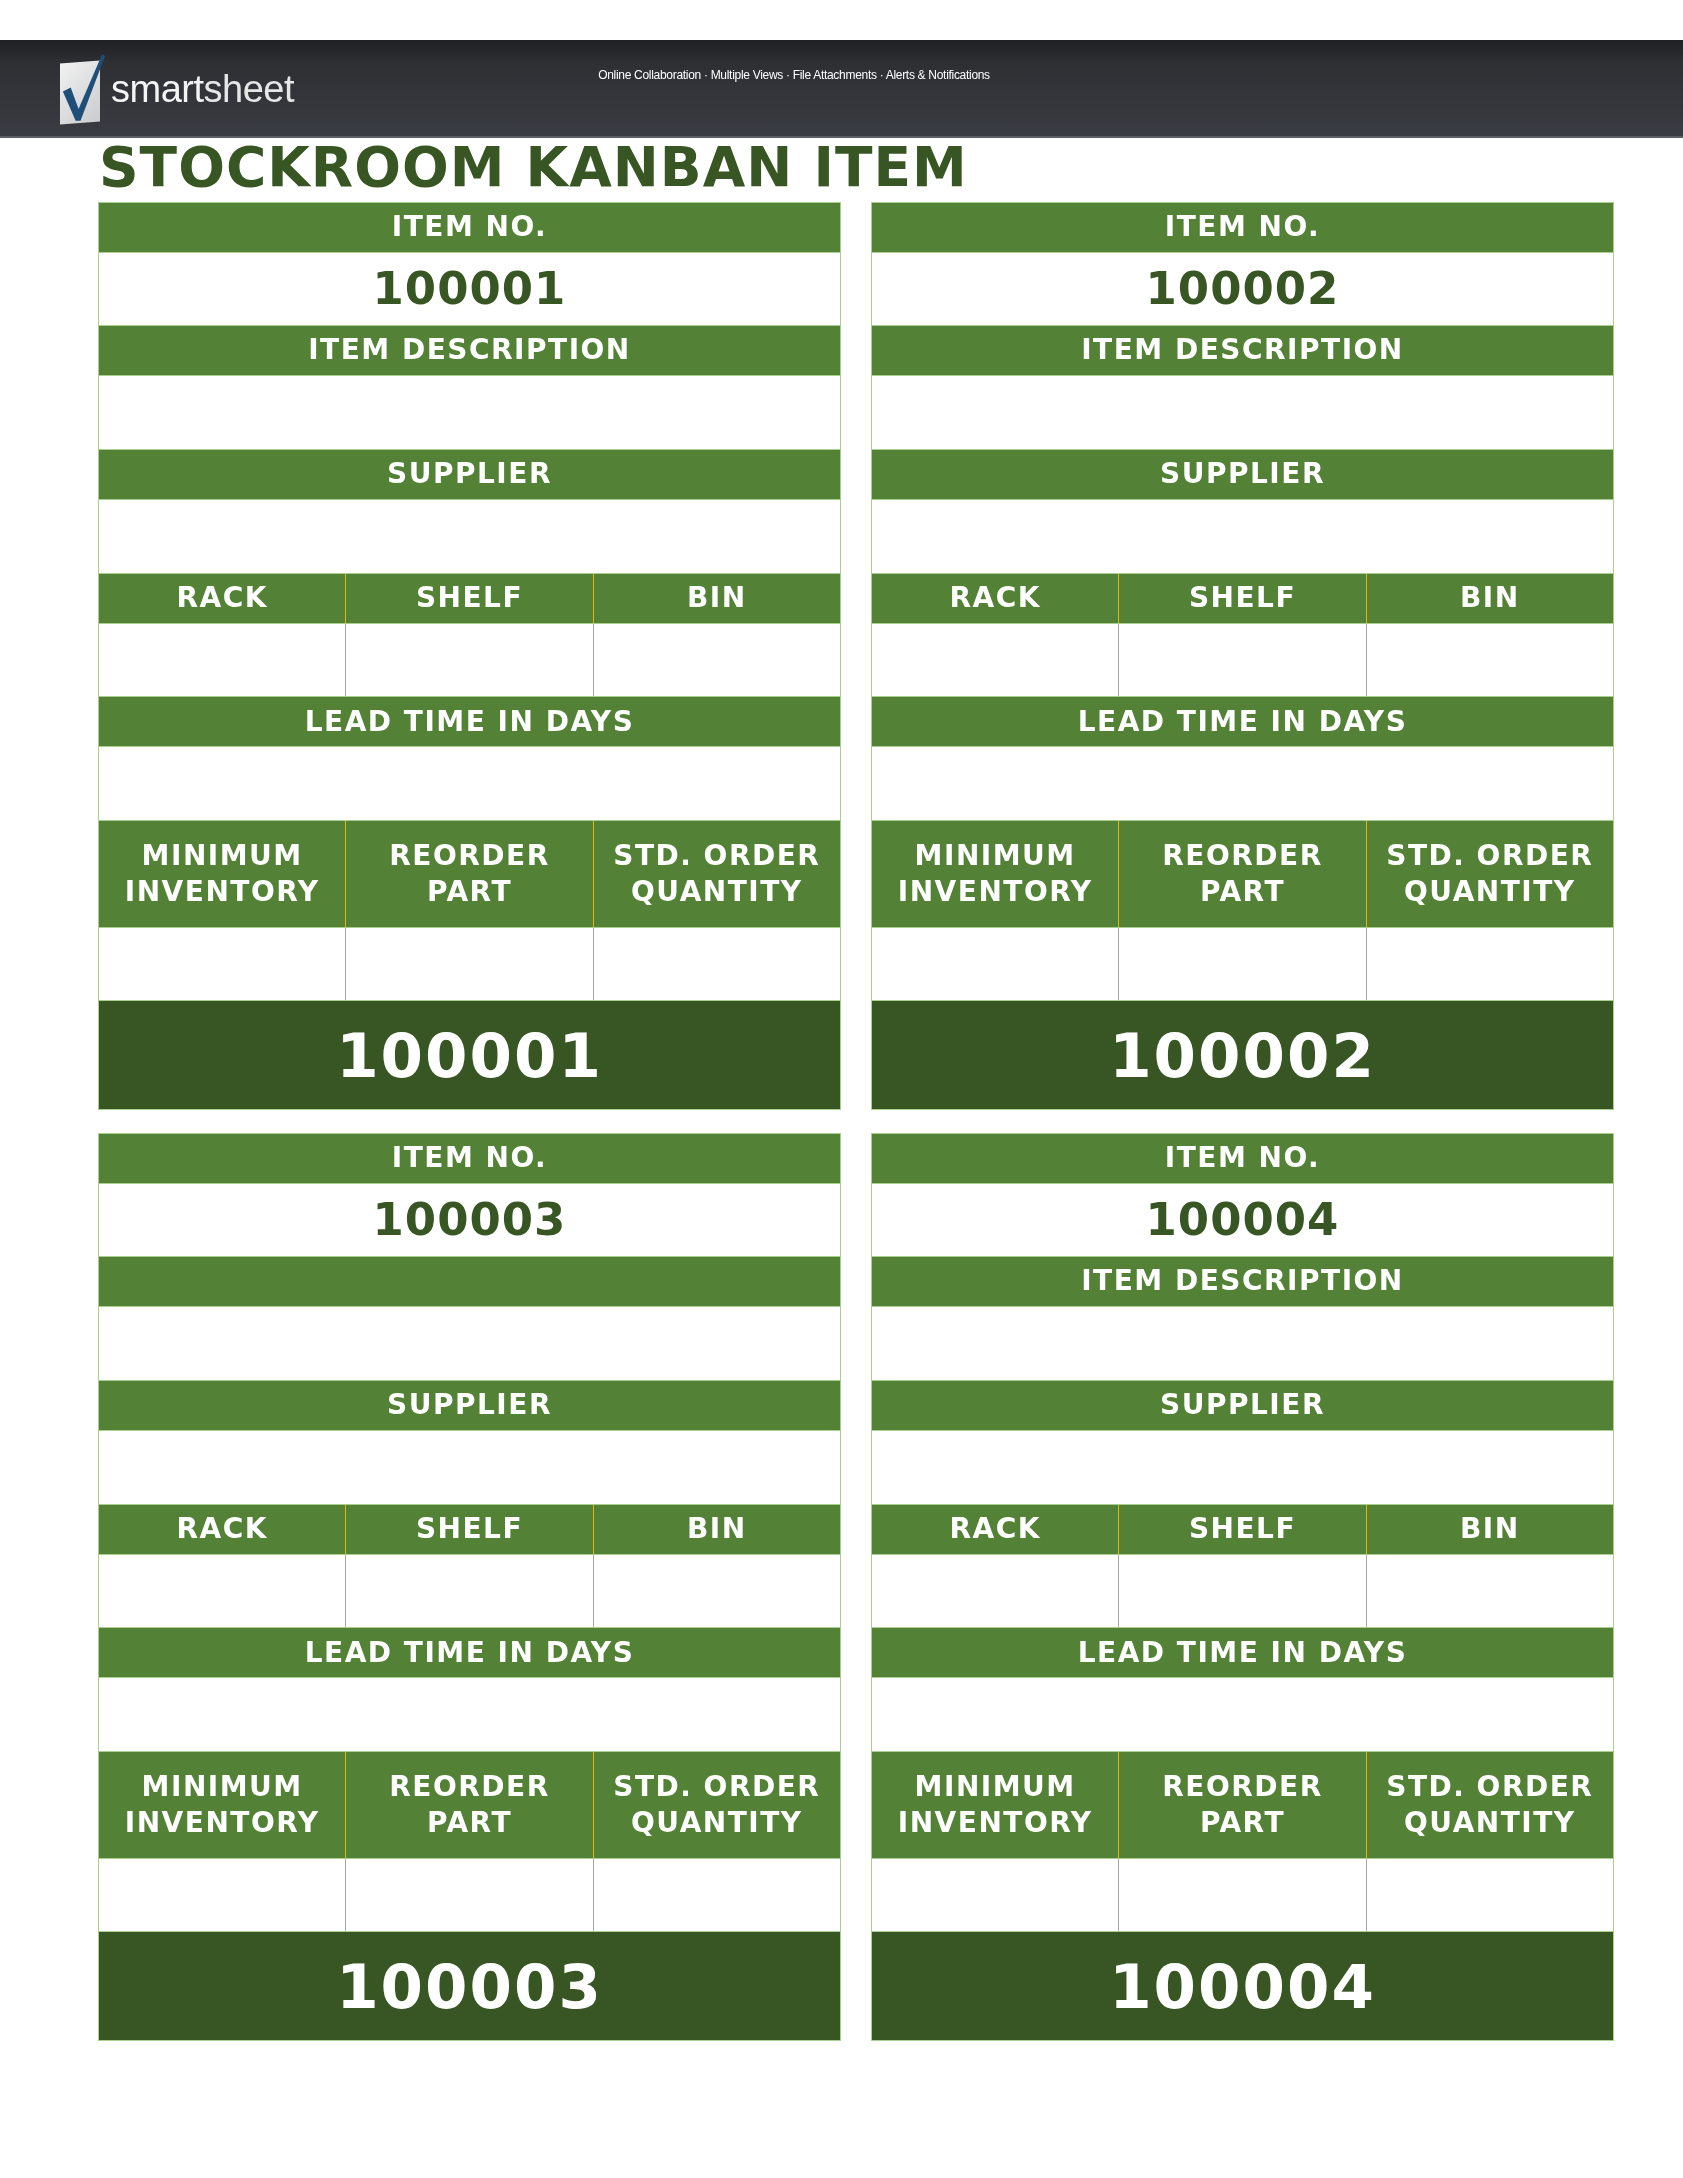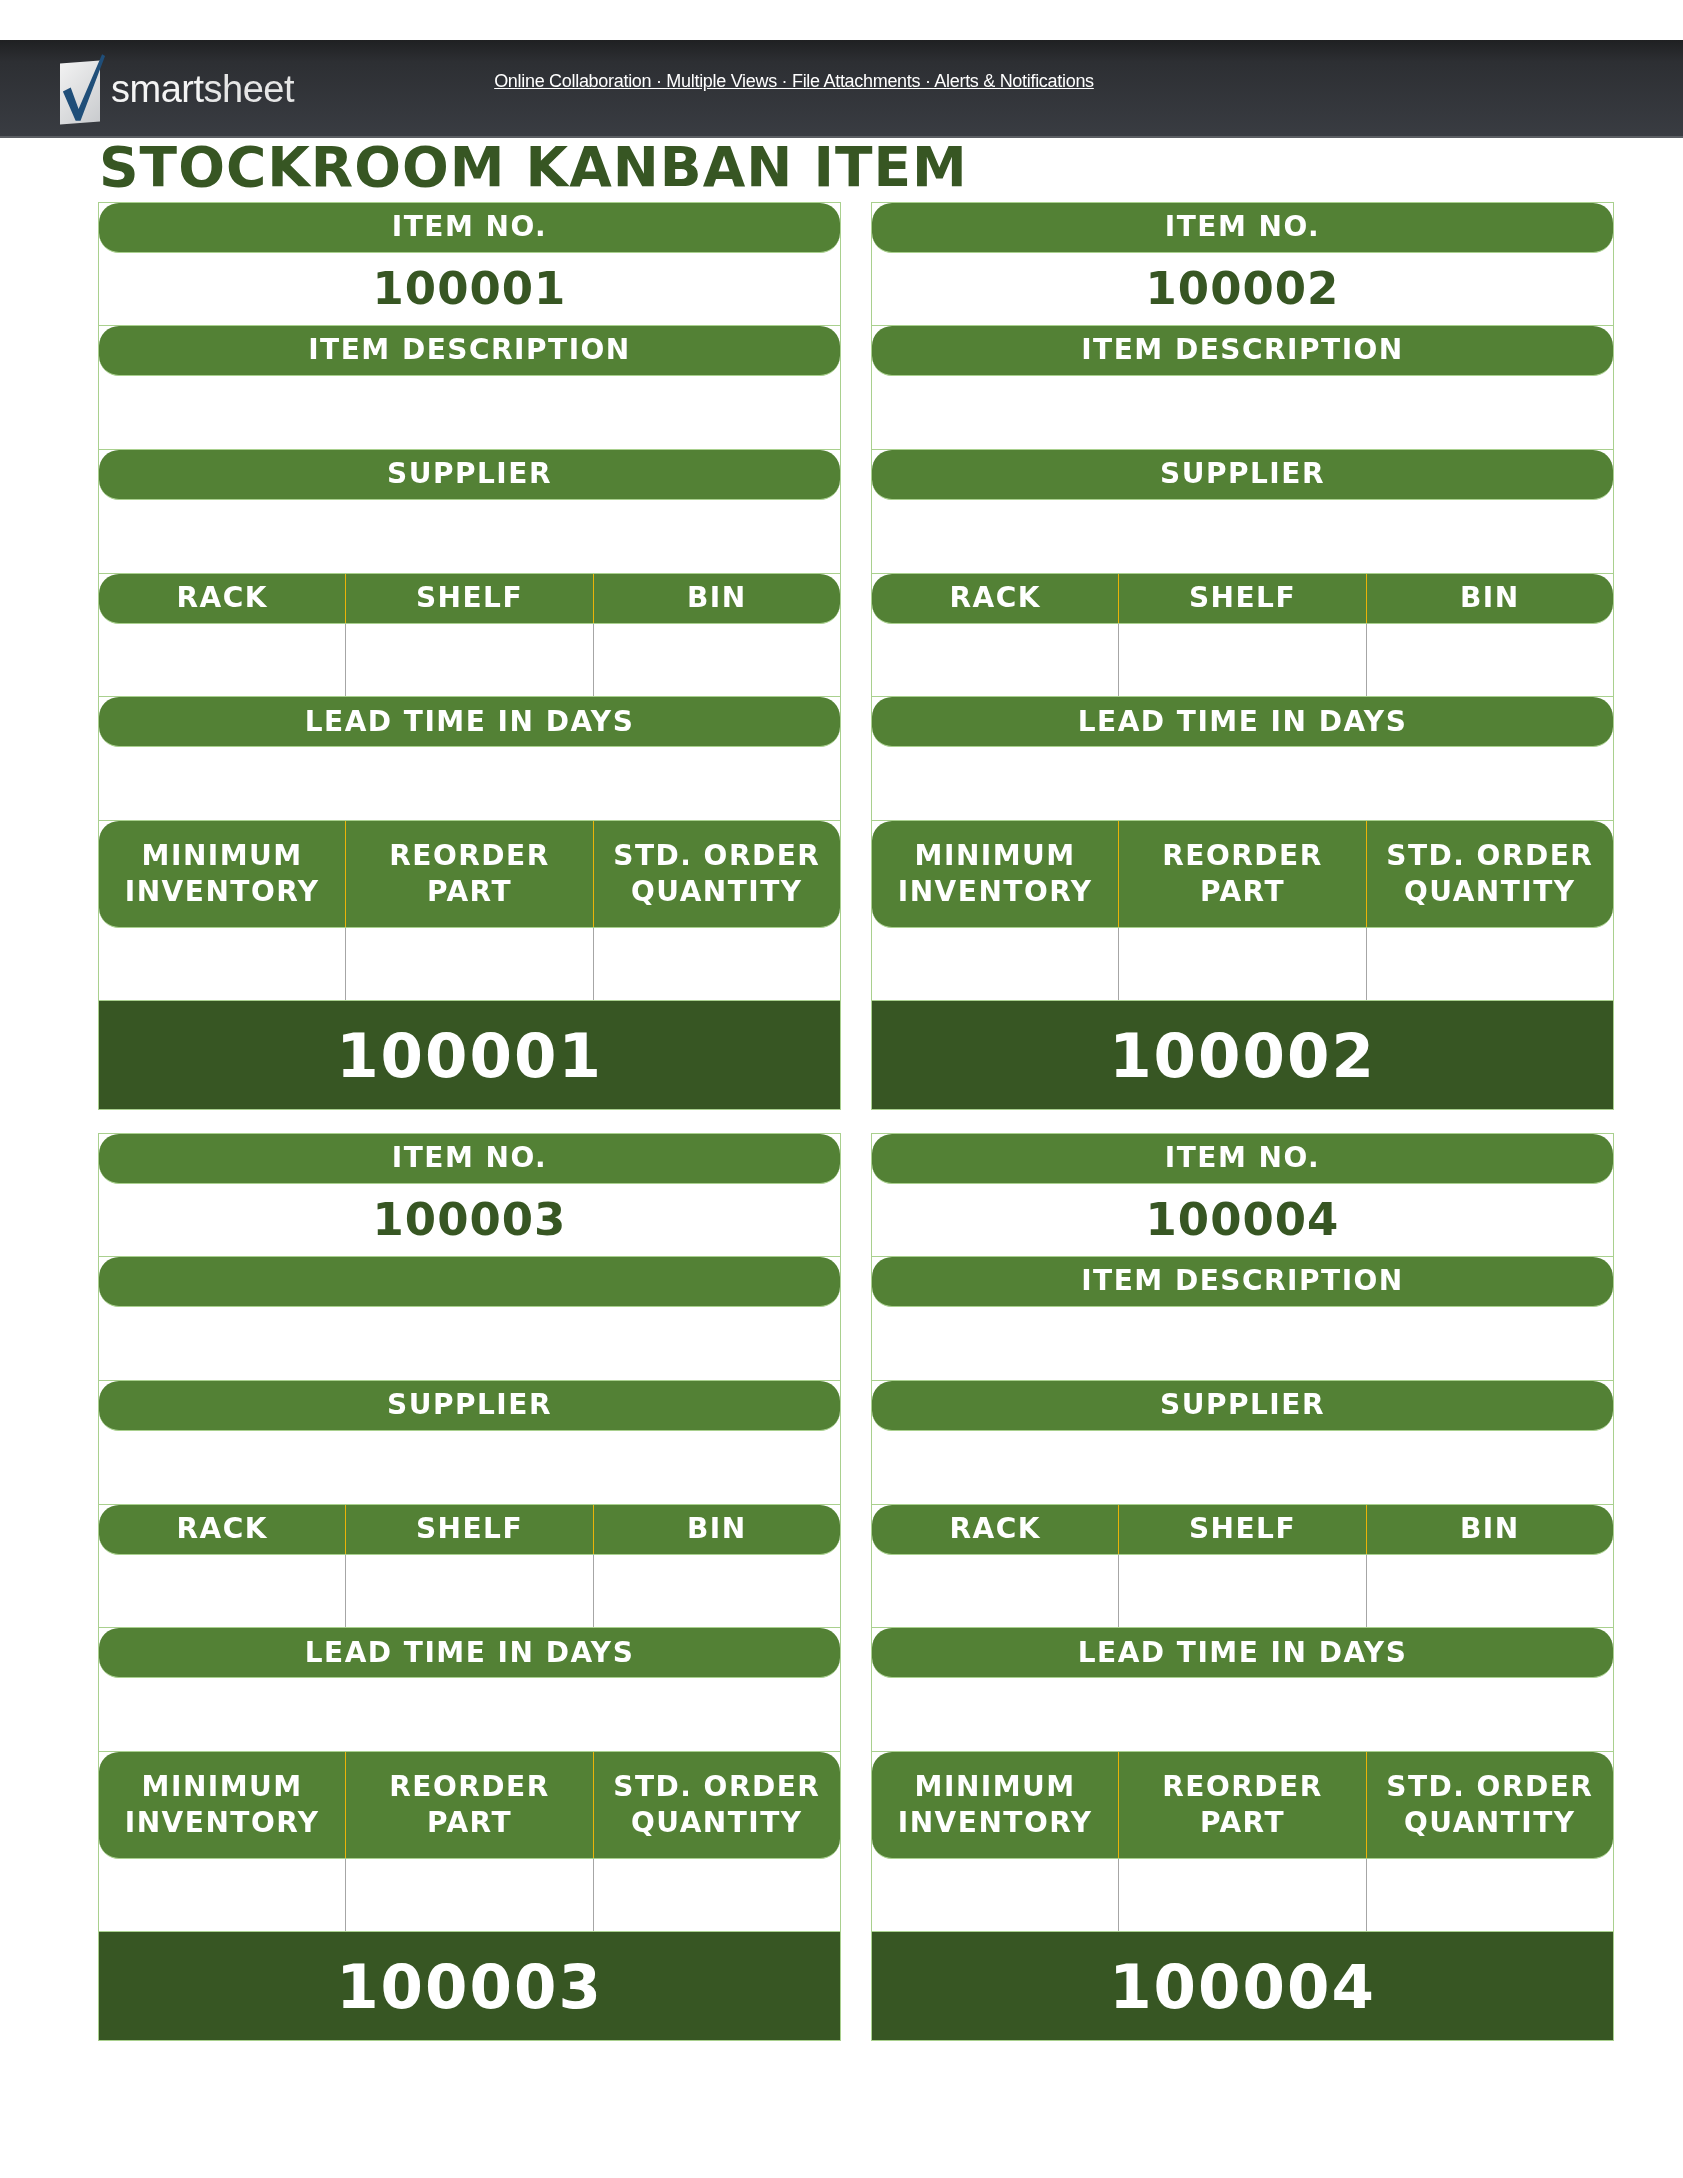--- a/index.html
+++ b/index.html
@@ -24,42 +24,42 @@
     position: absolute; left: 54px; top: 10px;
     font-family: "Liberation Sans", sans-serif; font-size: 38px; color: #f4f4f4;
     letter-spacing: -0.5px;
   }
   .logo-text .light { font-weight: normal; color: #e6e6e6; }
   .tagline {
     position: absolute; left: 416px; top: 20px; width: 756px; text-align: center;
     color: #ffffff; font-family: "Liberation Sans", sans-serif;
   }
   .tagline .main { font-size: 25px; line-height: 30px; letter-spacing: -0.4px; }
-  .tagline .sub { font-size: 18px; line-height: 26px; margin-top: 8px; letter-spacing: -0.3px; text-decoration: underline; }
+  .tagline .sub { font-size: 12px; line-height: 26px; margin-top: 2px; letter-spacing: -0.3px; }
   .cta {
     position: absolute; left: 1289px; top: 20px; width: 318px; height: 61px;
     background: linear-gradient(#6aab3a, #4f8f25);
     border-radius: 4px; border: 1px solid #3f7a1d;
     color: #eaf5e0; font-family: "Liberation Sans", sans-serif; font-size: 23px;
     display: flex; align-items: center; justify-content: center; box-sizing: border-box;
     letter-spacing: -0.3px; cursor: pointer;
   }
   .title {
     position: absolute; left: 99px; top: 135px;
     font-family: "DejaVu Sans", sans-serif; font-weight: bold; font-size: 55px;
     color: #375623; letter-spacing: 1px; line-height: 65px; white-space: nowrap;
   }
   .card {
     position: absolute; width: 743px; height: 908px;
     box-sizing: border-box; border: 1px solid #a9d08e;
     display: flex; flex-direction: column;
   }
   .row { display: flex; box-sizing: border-box; border-bottom: 1px solid #a9d08e; }
   .row:last-child { border-bottom: none; }
-  .hdr { background: #538135; color: #ffffff; border-radius: 20px; }
+  .hdr { background: #538135; color: #ffffff; }
   .val { background: #ffffff; }
   .cell {
     flex: 1; display: flex; align-items: center; justify-content: center;
     text-align: center; box-sizing: border-box;
   }
   .cell + .cell { border-left: 1px solid #a6a6a6; }
   .hdr .cell + .cell { border-left: 1px solid #eab308; }
   .hdr-text { font-weight: bold; font-size: 28px; letter-spacing: 1.5px; line-height: 36px; }
   .item-val { font-weight: bold; font-size: 45px; color: #375623; letter-spacing: 1px; }
   .footer { background: #375623; color: #ffffff; }

